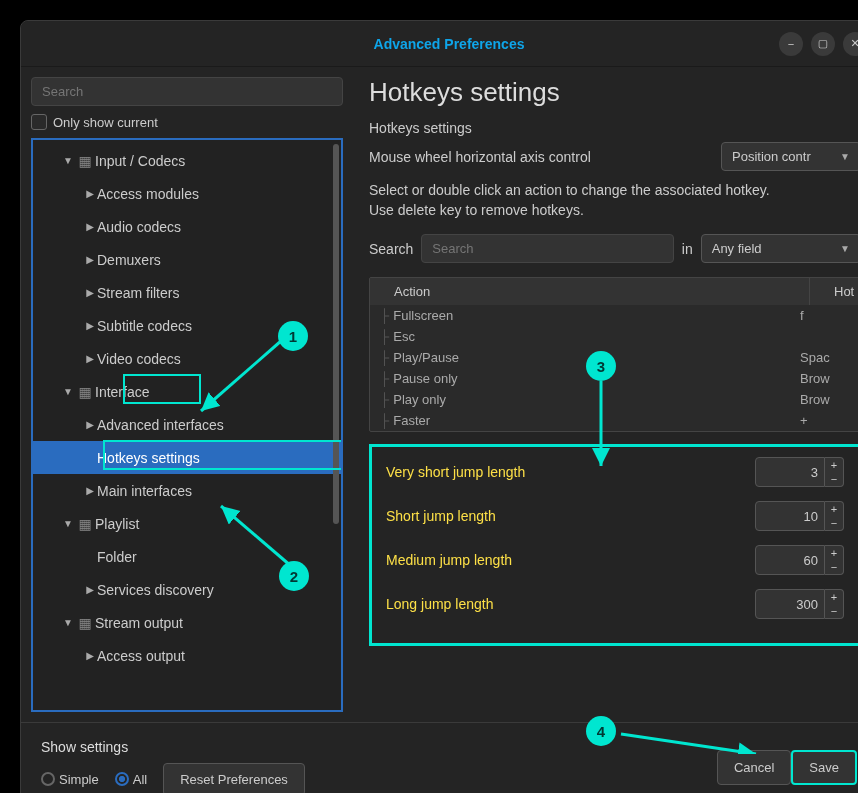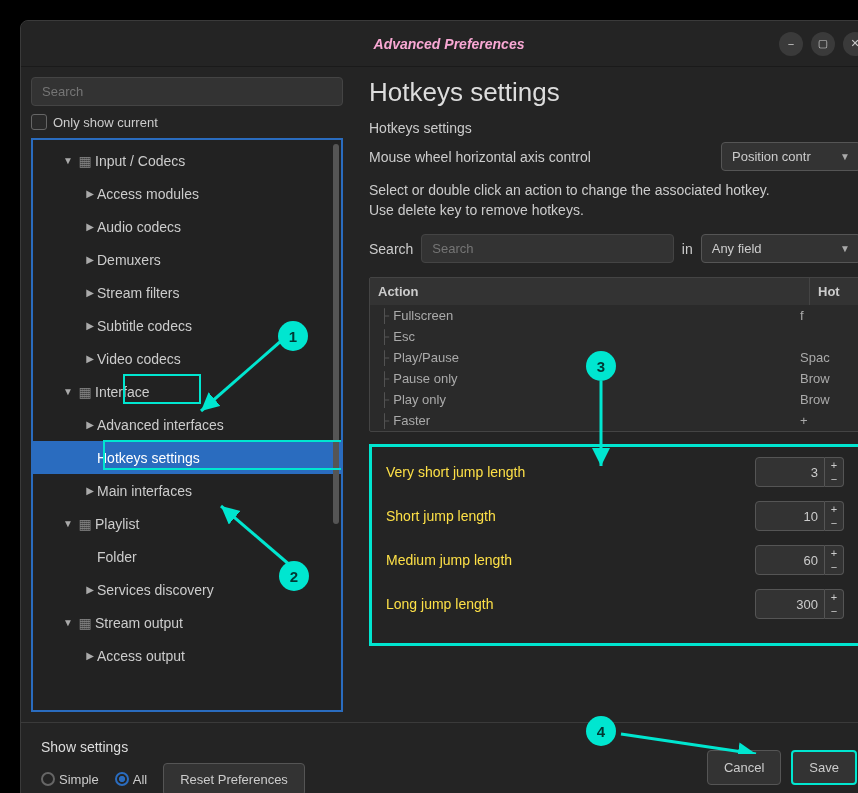--- a/index.html
+++ b/index.html
@@ -1,19 +1,19 @@
 <!DOCTYPE html>
 <html><head>
 <meta charset="utf-8">
 <style>
 * { box-sizing: border-box; margin: 0; padding: 0; font-family: sans-serif; }
 body { background: #000; padding: 20px; }
 .window { width: 858px; height: 793px; background: #242424; border: 1px solid #3a3a3a; border-radius: 8px; overflow: hidden; position: relative; }
 .titlebar { height: 46px; display: flex; align-items: center; justify-content: center; position: relative; background: #242424; border-bottom: 1px solid #1a1a1a; }
-.titlebar-title { color: #f9a8d4; font-size: 14px; font-weight: bold; font-style: italic; }
+.titlebar-title { color: #0ea5e9; font-size: 14px; font-weight: bold; }
 .titlebar-controls { position: absolute; right: 10px; display: flex; gap: 8px; }
 .tb-btn { width: 24px; height: 24px; border-radius: 50%; background: #3a3a3a; color: #ccc; display: flex; align-items: center; justify-content: center; font-size: 11px; cursor: pointer; }
 .body { display: flex; height: calc(100% - 46px - 90px); }
 .sidebar { width: 332px; padding: 10px; display: flex; flex-direction: column; }
 .search-input { background: #333; border: 1px solid #444; color: #aaa; padding: 6px 10px; border-radius: 4px; font-size: 13px; width: 100%; margin-bottom: 8px; }
 .checkbox-row { display: flex; align-items: center; gap: 6px; color: #ccc; font-size: 13px; margin-bottom: 8px; }
 .checkbox { width: 16px; height: 16px; border: 1px solid #666; background: #2a2a2a; border-radius: 3px; }
 .tree { flex: 1; border: 2px solid #2a6cbf; background: #222; overflow: hidden; padding: 4px 0; position: relative; }
 .tree-scrollbar { position: absolute; right: 2px; top: 4px; width: 6px; height: 380px; background: #555; border-radius: 3px; }
 .tree-item { display: flex; align-items: center; padding: 4px 6px; color: #ccc; font-size: 14px; cursor: pointer; height: 33px; }
@@ -28,21 +28,21 @@
 .section-label { font-size: 14px; color: #ccc; margin-top: 8px; }
 .row { display: flex; align-items: center; gap: 8px; margin-top: 6px; }
 .dropdown { background: #333; border: 1px solid #555; color: #ccc; padding: 6px 10px; border-radius: 4px; font-size: 13px; display: flex; justify-content: space-between; align-items: center; min-width: 140px; }
 .dropdown .chev { font-size: 10px; color: #aaa; }
 .help-text { font-size: 14px; color: #ccc; margin-top: 10px; line-height: 1.4; }
 .search-row { display: flex; align-items: center; gap: 8px; margin-top: 14px; }
 .search-row label { font-size: 14px; }
 .search-row .search-field { flex:1; }
 .table { margin-top: 14px; border: 1px solid #444; border-radius: 2px; background: #2a2a2a; }
 .table-header { display: flex; background: #333; }
-.th { padding: 6px 8px; font-size: 13px; color: #ccc; font-weight: bold; border-right: 1px solid #444; }
+.th { padding: 6px 24px; font-size: 13px; color: #ccc; font-weight: normal; border-right: 1px solid #444; }
 .th-action { flex: 1; }
 .th-hot { width: 50px; }
 .table-body { max-height: 160px; overflow: hidden; position: relative; }
 .tr { display: flex; padding: 3px 10px; color: #aaa; font-size: 13px; align-items: center; }
 .tr .branch { color: #555; margin-right: 4px; }
 .td-action { flex: 1; }
 .td-hot { width: 50px; }
 .jump-section { margin-top: 12px; border: 3px solid #00e6d0; padding: 10px 14px; background: #242424; }
 .jump-title { font-size: 15px; font-weight: bold; color: #ddd; margin-bottom: 12px; }
 .jump-row { display: flex; align-items: center; justify-content: space-between; margin-bottom: 14px; }
@@ -52,21 +52,21 @@
 .spinner-btns { display: flex; flex-direction: column; background: #333; border: 1px solid #555; border-left: none; border-radius: 0 4px 4px 0; }
 .spinner-btns button { background: none; border: none; color: #ccc; width: 18px; height: 14px; font-size: 11px; line-height: 1; cursor: pointer; }
 .footer { position: absolute; bottom: 0; left: 0; right: 0; height: 90px; border-top: 1px solid #3a3a3a; padding: 12px 20px; display: flex; align-items: center; background: #242424; }
 .footer-left { display: flex; flex-direction: column; gap: 8px; }
 .footer-title { font-size: 14px; font-weight: normal; color: #ddd; }
 .radio-row { display: flex; gap: 16px; align-items: center; }
 .radio { display: flex; align-items: flex-start; gap: 4px; color: #ccc; font-size: 13px; }
 .radio-dot { width: 14px; height: 14px; border-radius: 50%; border: 2px solid #666; }
 .radio-dot.checked { border-color: #2a6cbf; background: radial-gradient(circle, #2a6cbf 40%, transparent 45%); }
 .btn { background: #333; border: 1px solid #555; color: #ccc; padding: 8px 16px; border-radius: 4px; font-size: 13px; cursor: pointer; }
-.footer-right { margin-left: auto; display: flex; gap: 10px; }
+.footer-right { margin-left: auto; display: flex; }
 .btn-save { border: 2px solid #00e6d0; }
 .callout { position: absolute; width: 30px; height: 30px; border-radius: 50%; background: #00e6d0; color: #003833; font-weight: bold; display: flex; align-items: center; justify-content: center; font-size: 15px; z-index: 100; }
 svg.arrow-svg { position: absolute; z-index: 99; pointer-events: none; }
 </style>
 </head>
 <body>
 
 <div class="window">
   <div class="titlebar">
     <span class="titlebar-title">Advanced Preferences</span>

